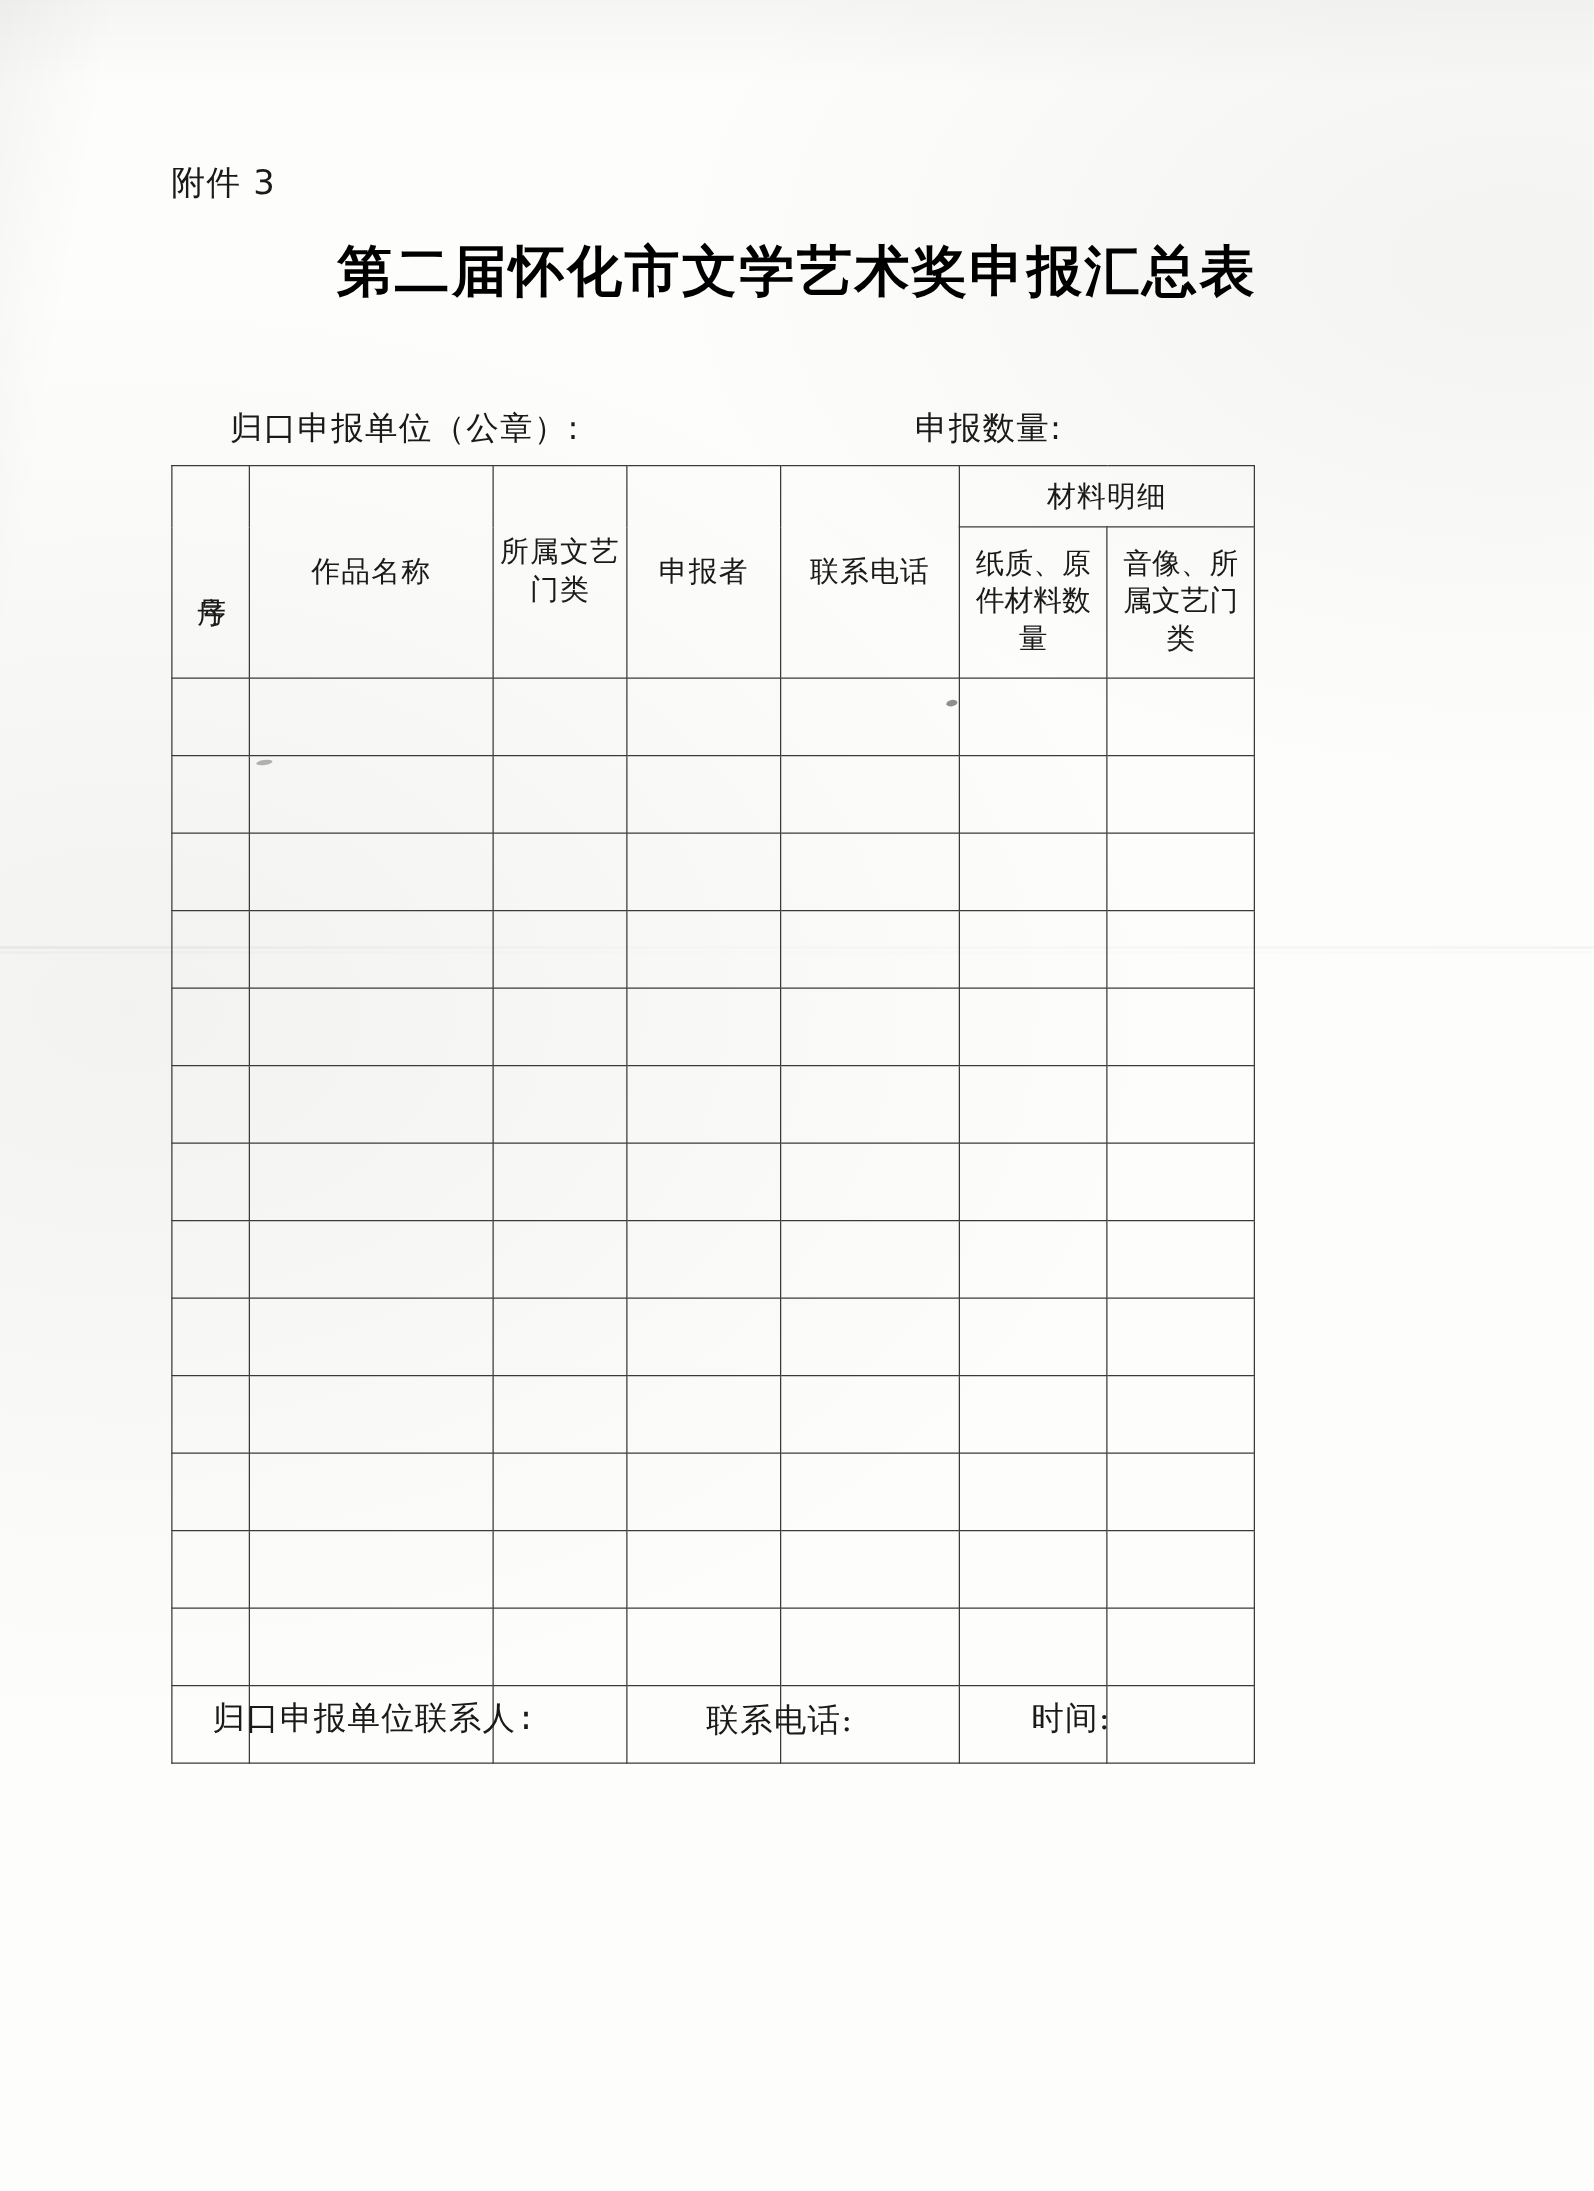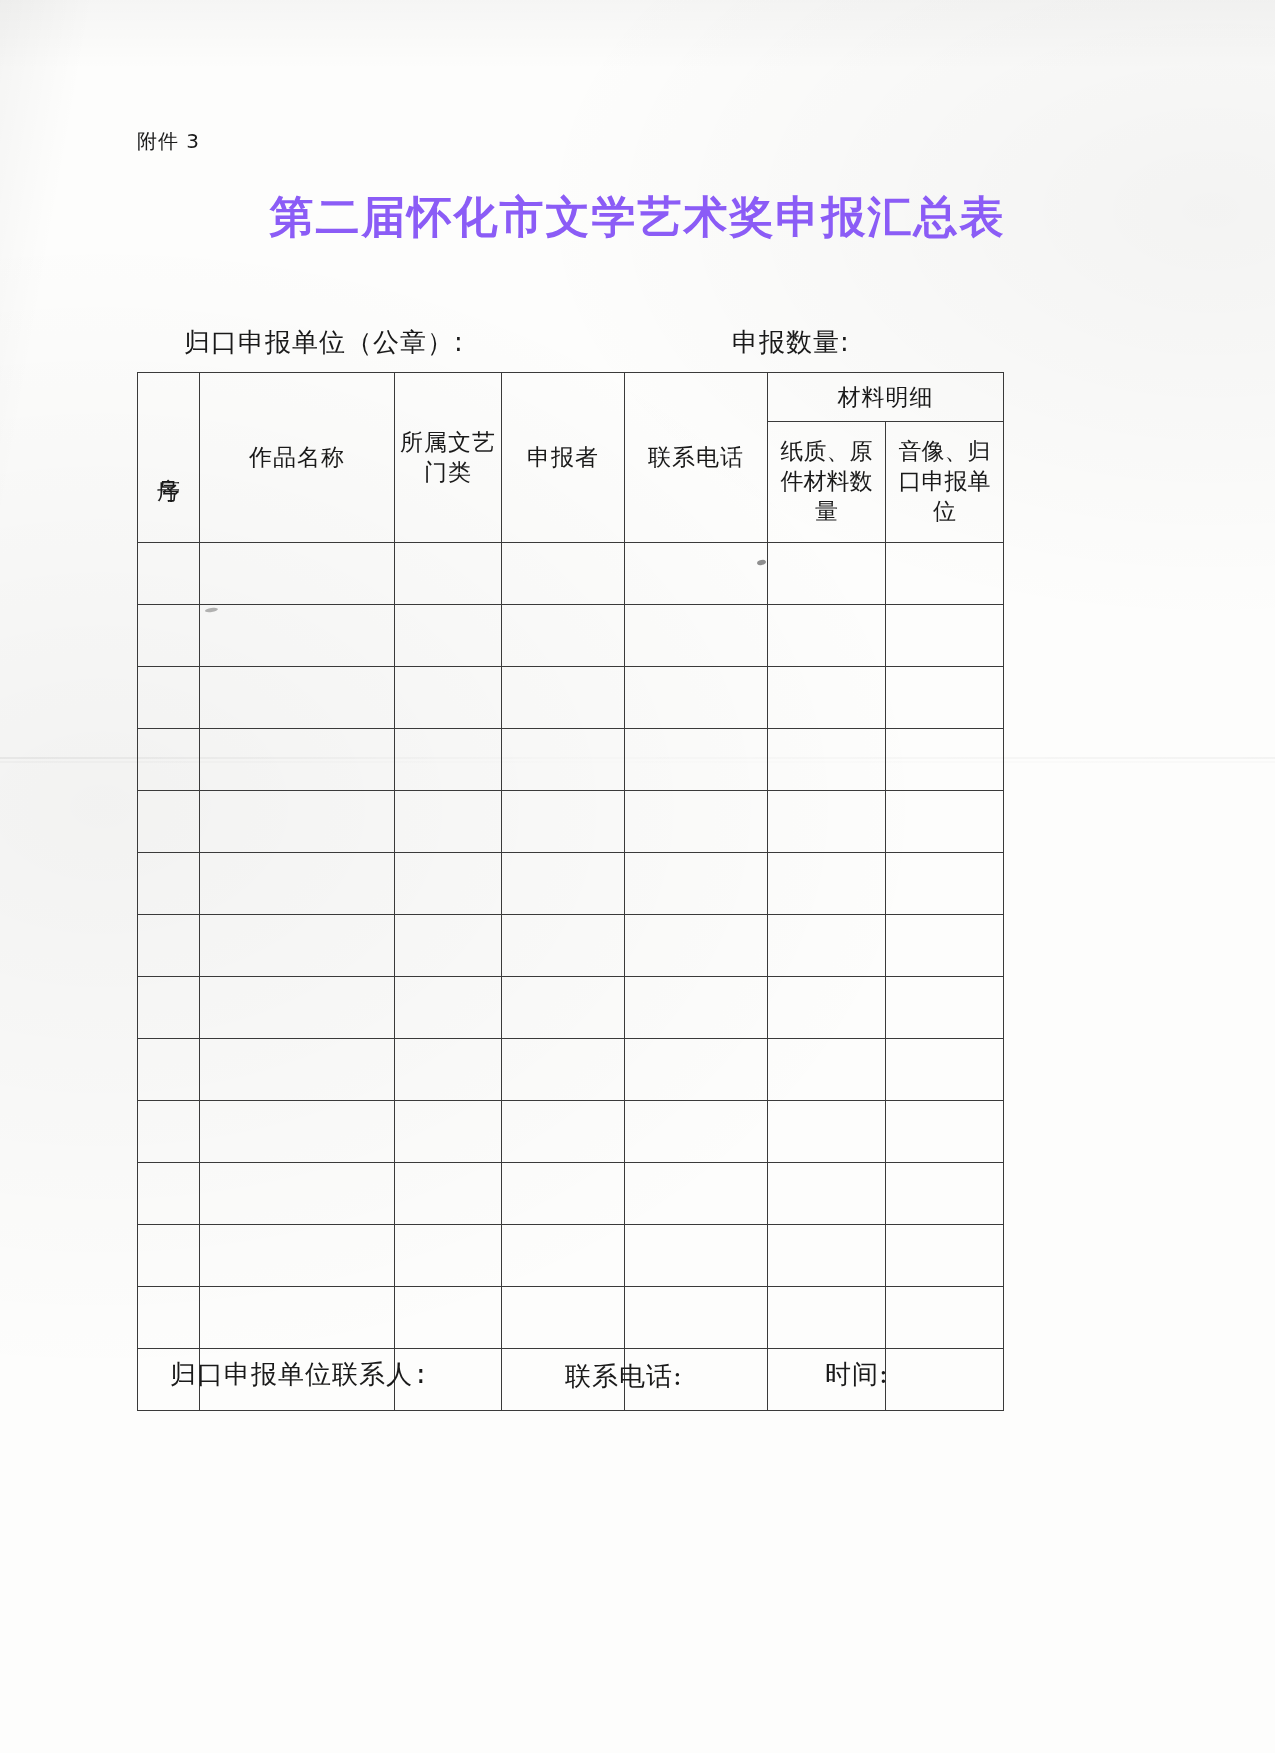--- a/index.html
+++ b/index.html
@@ -39,35 +39,35 @@
 
   .content {
     position: absolute;
     inset: 0;
   }
 
   .attachment-label {
     position: absolute;
     left: 137px;
     top: 128px;
-    font-size: 20px;
+    font-size: 27px;
     font-family: "DejaVu Sans", sans-serif;
     letter-spacing: 1px;
   }
 
   .doc-title {
     position: absolute;
     left: 0; right: 0;
     top: 188px;
     text-align: center;
     font-family: "DejaVu Serif", serif;
     font-weight: bold;
     font-size: 44px;
     letter-spacing: 2px;
-    color: #8b5cf6;
+    color: #000000;
   }
 
   .meta-row {
     position: absolute;
     left: 137px;
     top: 325px;
     width: 870px;
     font-size: 26px;
     letter-spacing: 1px;
   }
@@ -201,21 +201,21 @@
         </th>
         <th colspan="2" class="hdr-group">
           <span>材料明细</span>
         </th>
       </tr>
       <tr>
         <th class="hdr-sub">
           <span class="sub-inner">纸质、原件材料数量</span>
         </th>
         <th class="hdr-sub">
-          <span class="sub-inner">音像、归口申报单位</span>
+          <span class="sub-inner">音像、所属文艺门类</span>
         </th>
       </tr>
     </thead>
     <tbody>
       <tr class="data-row">
         <td></td>
         <td></td>
         <td></td>
         <td></td>
         <td></td>

